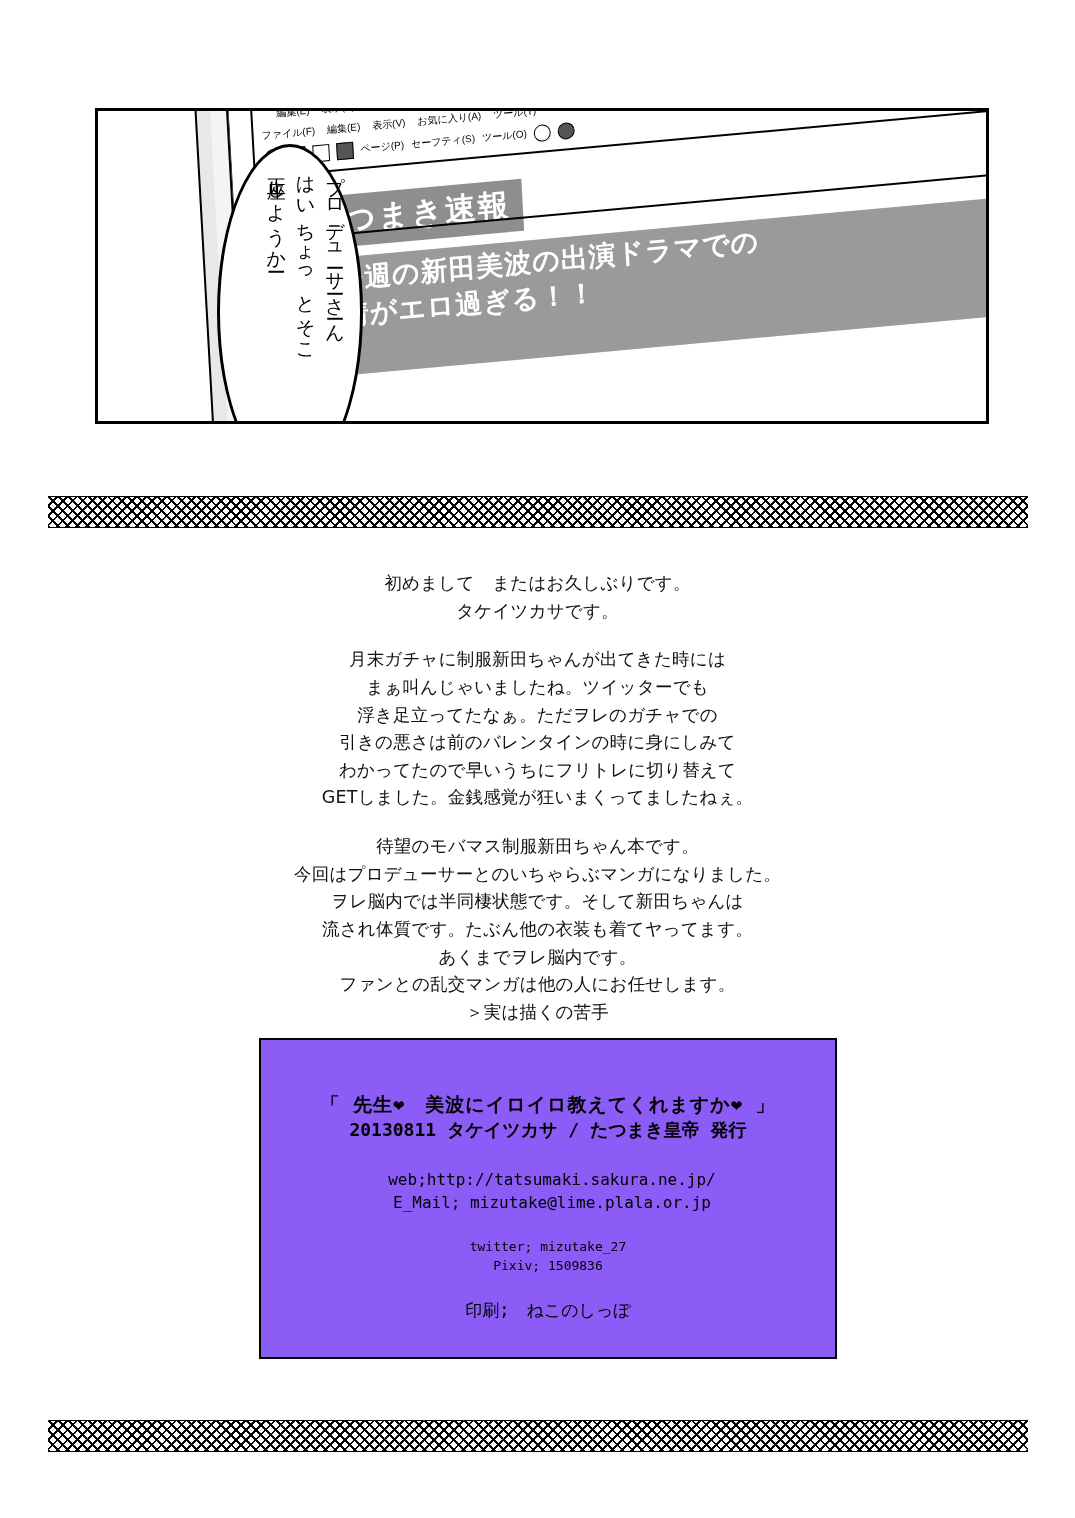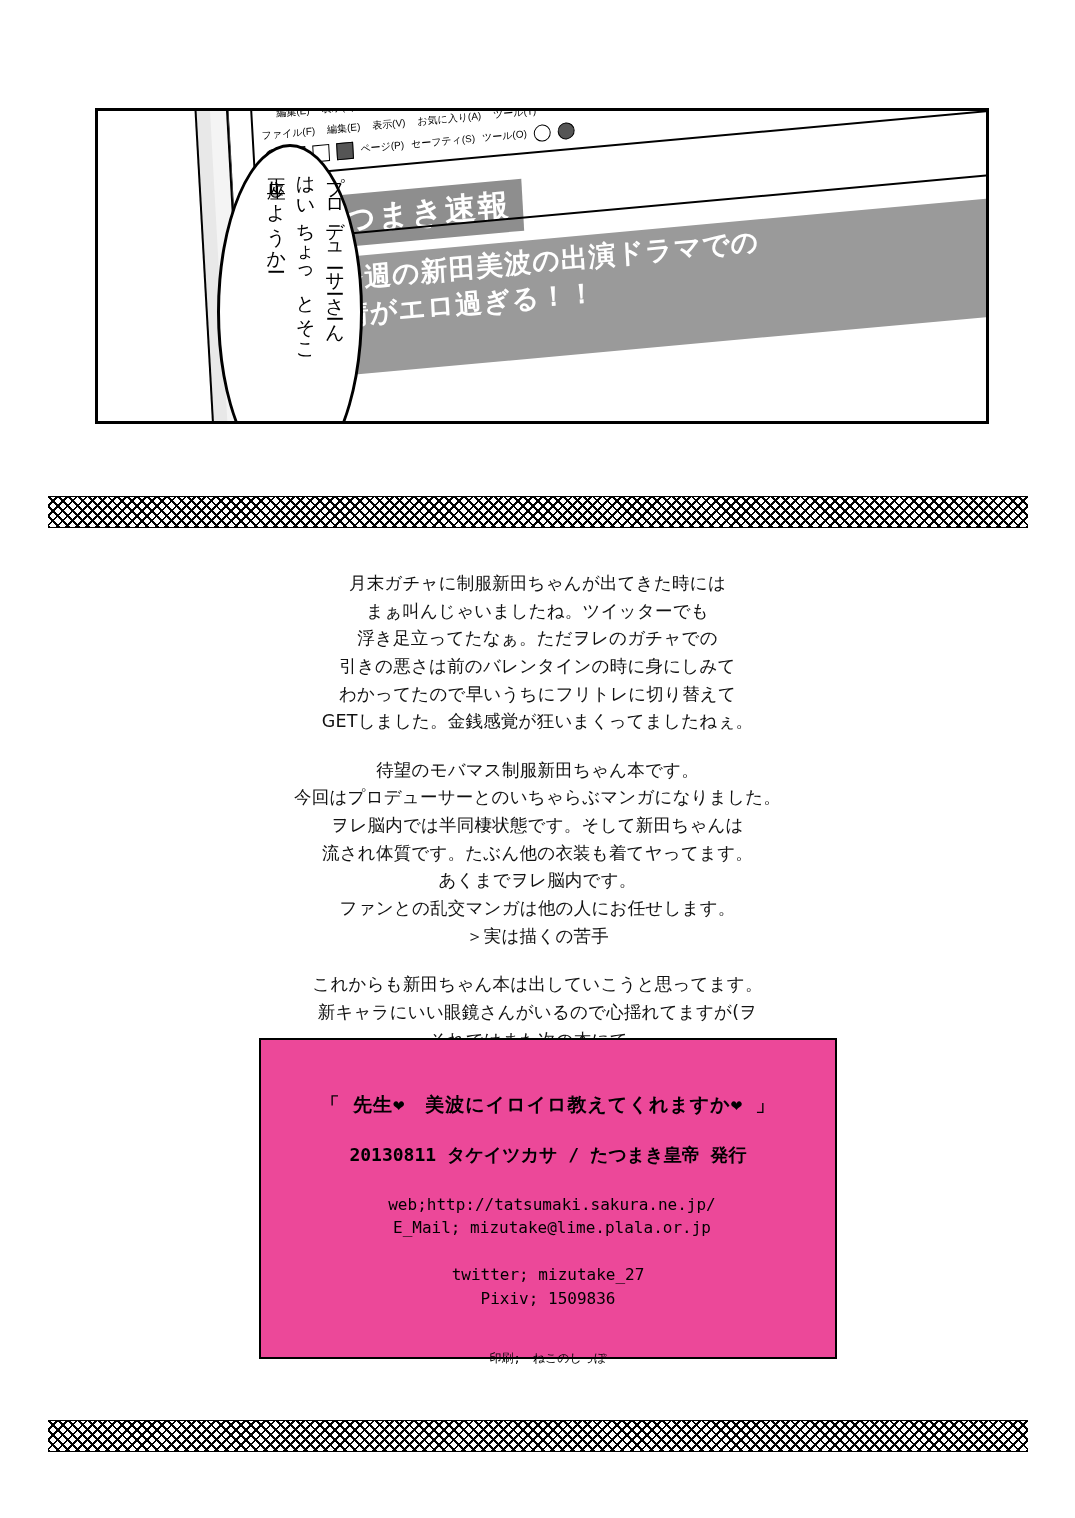--- a/index.html
+++ b/index.html
@@ -220,53 +220,52 @@
   }
 
   
   .colophon {
     position: absolute;
     left: 259px;
     top: 1038px;
     width: 578px;
     height: 321px;
     border: 2px solid #000;
-    background: #ec4899;
+    background: #8b5cf6;
     box-sizing: border-box;
     text-align: center;
     font-family: "DejaVu Sans Mono", monospace;
   }
   .colophon .c-title {
     margin-top: 52px;
     font-size: 19px;
     font-weight: bold;
     letter-spacing: 1px;
   }
   .colophon .c-date {
-    margin-top: 25px;
     font-size: 18px;
     font-weight: bold;
     letter-spacing: 0px;
   }
   .colophon .c-web {
     margin-top: 26px;
     font-size: 16px;
     line-height: 1.45;
     white-space: pre-line;
     padding-left: 8px;
   }
   .colophon .c-social {
     margin-top: 24px;
-    font-size: 16px;
+    font-size: 13px;
     line-height: 1.45;
     white-space: pre-line;
   }
   .colophon .c-print {
-    margin-top: 40px;
-    font-size: 12px;
+    margin-top: 23px;
+    font-size: 17px;
   }
   .colophon .c-warning {
     margin-top: 24px;
     font-size: 16.5px;
     letter-spacing: -0.5px;
   }
 </style>
 </head>
 <body>
 
@@ -322,20 +321,22 @@
   <div class="balloon"></div>
   <div class="balloon-text">プロデューサーさーん
 はいちょっとそこ
 正座しようかー</div>
 </div>
 
 <div class="divider" id="divider-top"></div>
 <div class="divider" id="divider-bottom"></div>
 
 <div class="afterword">
+  <p>初めまして　またはお久しぶりです。
+タケイツカサです。</p>
   <p>月末ガチャに制服新田ちゃんが出てきた時には
 まぁ叫んじゃいましたね。ツイッターでも
 浮き足立ってたなぁ。ただヲレのガチャでの
 引きの悪さは前のバレンタインの時に身にしみて
 わかってたので早いうちにフリトレに切り替えて
 GETしました。金銭感覚が狂いまくってましたねぇ。</p>
   <p>待望のモバマス制服新田ちゃん本です。
 今回はプロデューサーとのいちゃらぶマンガになりました。
 ヲレ脳内では半同棲状態です。そして新田ちゃんは
 流され体質です。たぶん他の衣装も着てヤってます。

